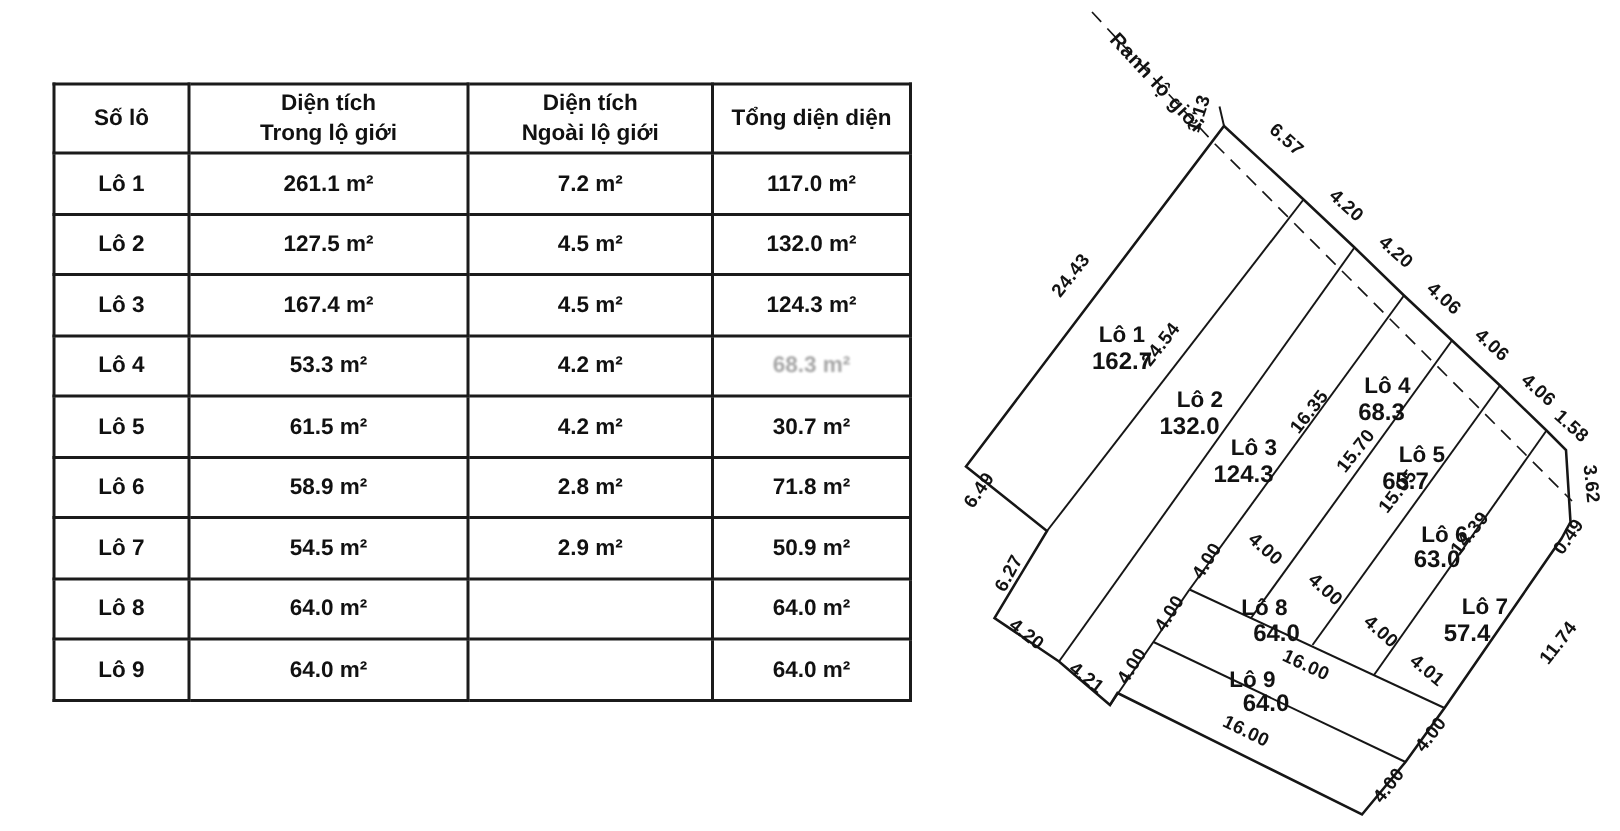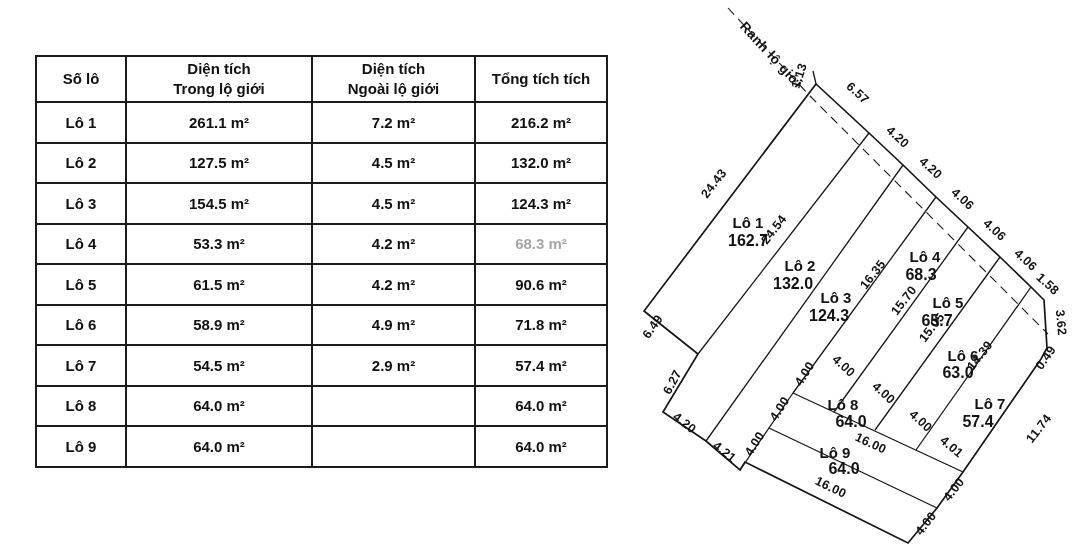--- a/index.html
+++ b/index.html
@@ -33,65 +33,65 @@
 <div class="stage">
   <div class="table-wrap">
     <table>
       <thead>
         <tr>
             <th>Số lô</th>
             <th>Diện tích
 Trong lộ giới</th>
             <th>Diện tích
 Ngoài lộ giới</th>
-            <th>Tổng tích tích</th>
+            <th>Tổng diện diện</th>
           </tr>
       </thead>
       <tbody>
           <tr>
             <td>Lô 1</td>
             <td>261.1 m²</td>
             <td>7.2 m²</td>
-            <td>216.2 m²</td>
+            <td>117.0 m²</td>
           </tr>
           <tr>
             <td>Lô 2</td>
             <td>127.5 m²</td>
             <td>4.5 m²</td>
             <td>132.0 m²</td>
           </tr>
           <tr>
             <td>Lô 3</td>
-            <td>154.5 m²</td>
+            <td>167.4 m²</td>
             <td>4.5 m²</td>
             <td>124.3 m²</td>
           </tr>
           <tr>
             <td>Lô 4</td>
             <td>53.3 m²</td>
             <td>4.2 m²</td>
             <td class="faded">68.3 m²</td>
           </tr>
           <tr>
             <td>Lô 5</td>
             <td>61.5 m²</td>
             <td>4.2 m²</td>
-            <td>90.6 m²</td>
+            <td>30.7 m²</td>
           </tr>
           <tr>
             <td>Lô 6</td>
             <td>58.9 m²</td>
-            <td>4.9 m²</td>
+            <td>2.8 m²</td>
             <td>71.8 m²</td>
           </tr>
           <tr>
             <td>Lô 7</td>
             <td>54.5 m²</td>
             <td>2.9 m²</td>
-            <td>57.4 m²</td>
+            <td>50.9 m²</td>
           </tr>
           <tr>
             <td>Lô 8</td>
             <td>64.0 m²</td>
             <td></td>
             <td>64.0 m²</td>
           </tr>
           <tr>
             <td>Lô 9</td>
             <td>64.0 m²</td>

